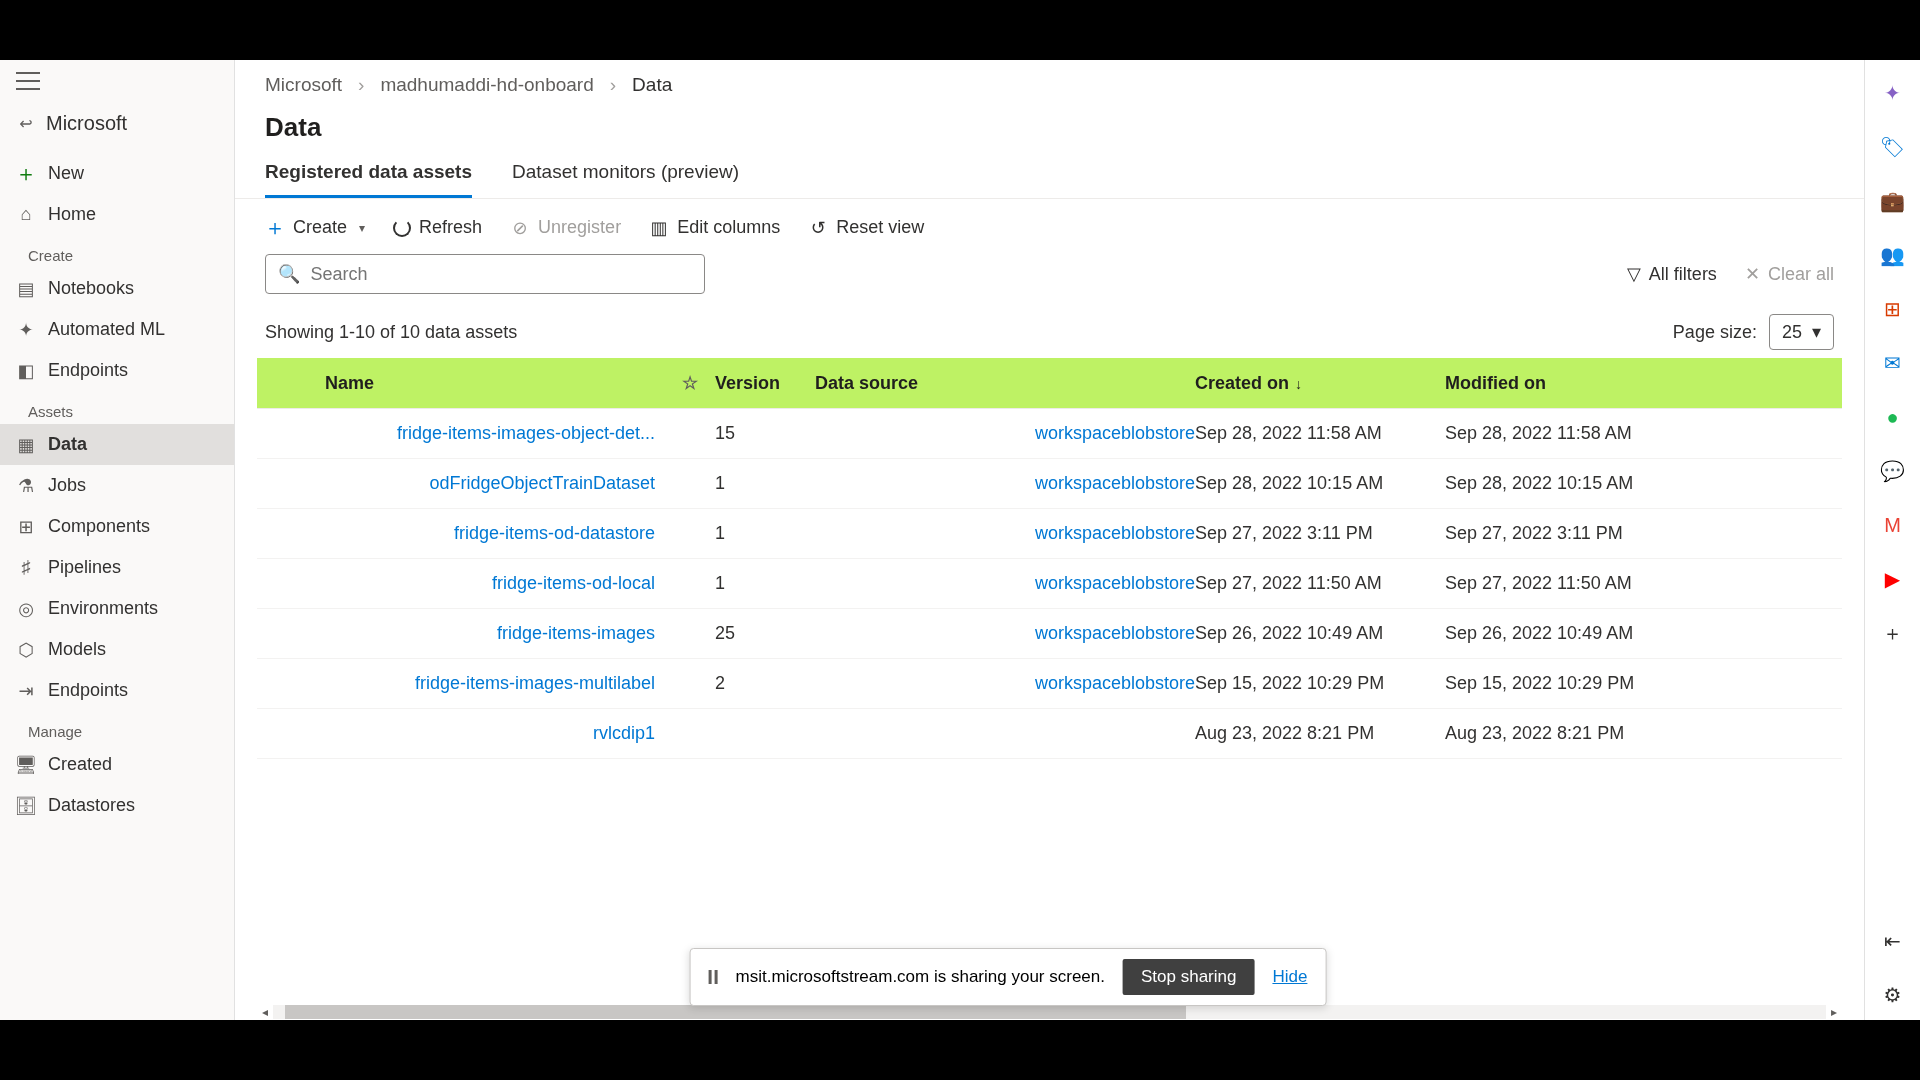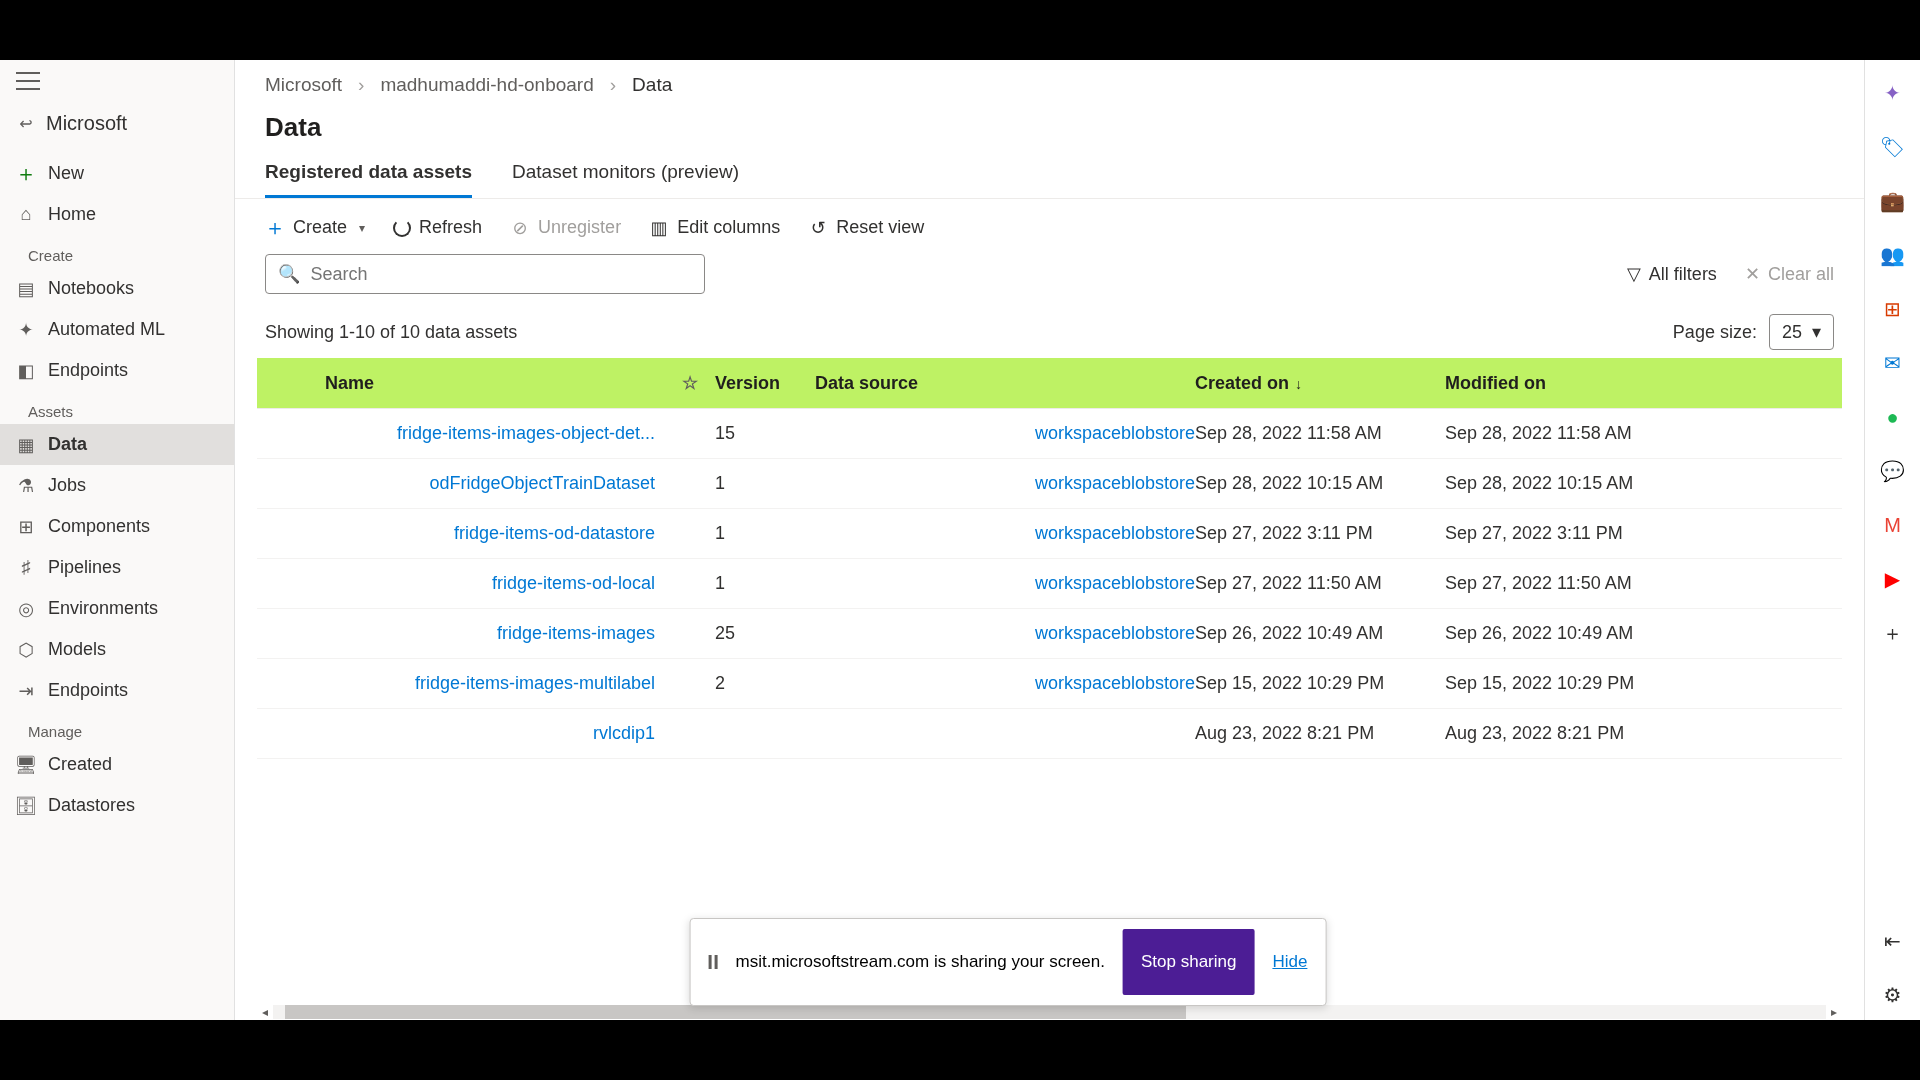--- a/index.html
+++ b/index.html
@@ -61,21 +61,21 @@
 .thead { font-weight: 600; font-size: 18px; border-bottom: 1px solid #edebe9; color: #201f1e; position: sticky; top: 0; background: #bef264; }
 .trow { font-size: 18px; border-bottom: 1px solid #f3f2f1; }
 .trow .link { color: #0078d4; cursor: pointer; text-align: right; }
 .trow .txt { color: #323130; }
 .star { color: #605e5c; font-size: 18px; text-align: center; }
 .sort-arrow { font-size: 14px; margin-left: 6px; }
 .name-cell { white-space: nowrap; overflow: hidden; text-overflow: ellipsis; padding-right: 10px; }
 
 
 .share-banner { position: absolute; bottom: 14px; left: 50%; transform: translateX(-50%); background: #fff; border: 1px solid #c8c6c4; border-radius: 4px; box-shadow: 0 2px 8px rgba(0,0,0,.15); display: flex; align-items: center; gap: 18px; padding: 10px 18px; font-size: 17px; z-index: 50; margin-left: 48px; }
-.share-banner .stop { background: #4c1d95; color: #fff; border: none; padding: 23px 18px; border-radius: 2px; font-size: 17px; cursor: pointer; }
+.share-banner .stop { background: #404040; color: #fff; border: none; padding: 8px 18px; border-radius: 2px; font-size: 17px; cursor: pointer; }
 .share-banner .hide { color: #0078d4; text-decoration: underline; cursor: pointer; }
 .pause-ico { display: inline-flex; gap: 3px; }
 .pause-ico span { width: 3px; height: 14px; background: #605e5c; }
 
 
 .hscroll { position: absolute; bottom: 0; left: 22px; right: 22px; height: 16px; display: flex; align-items: center; }
 .hscroll .track { flex: 1; height: 14px; background: #f3f2f1; position: relative; }
 .hscroll .thumb { position: absolute; left: 12px; width: 58%; height: 14px; background: #c8c6c4; }
 .hscroll .arr { width: 16px; text-align: center; color: #605e5c; font-size: 12px; }
 </style>

